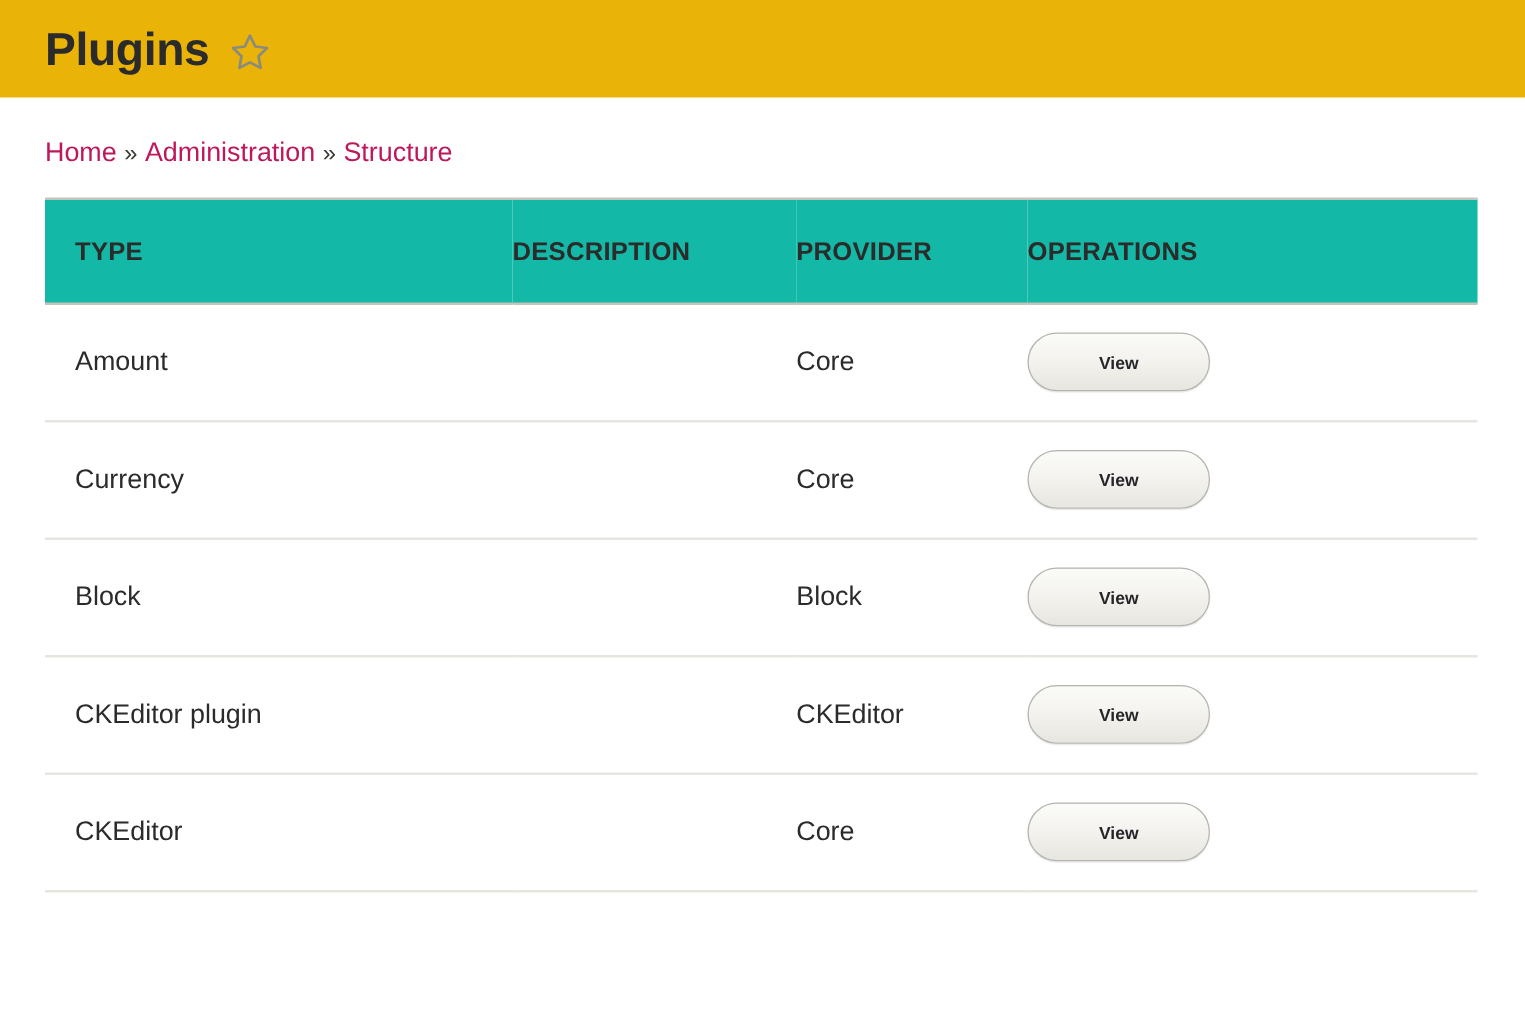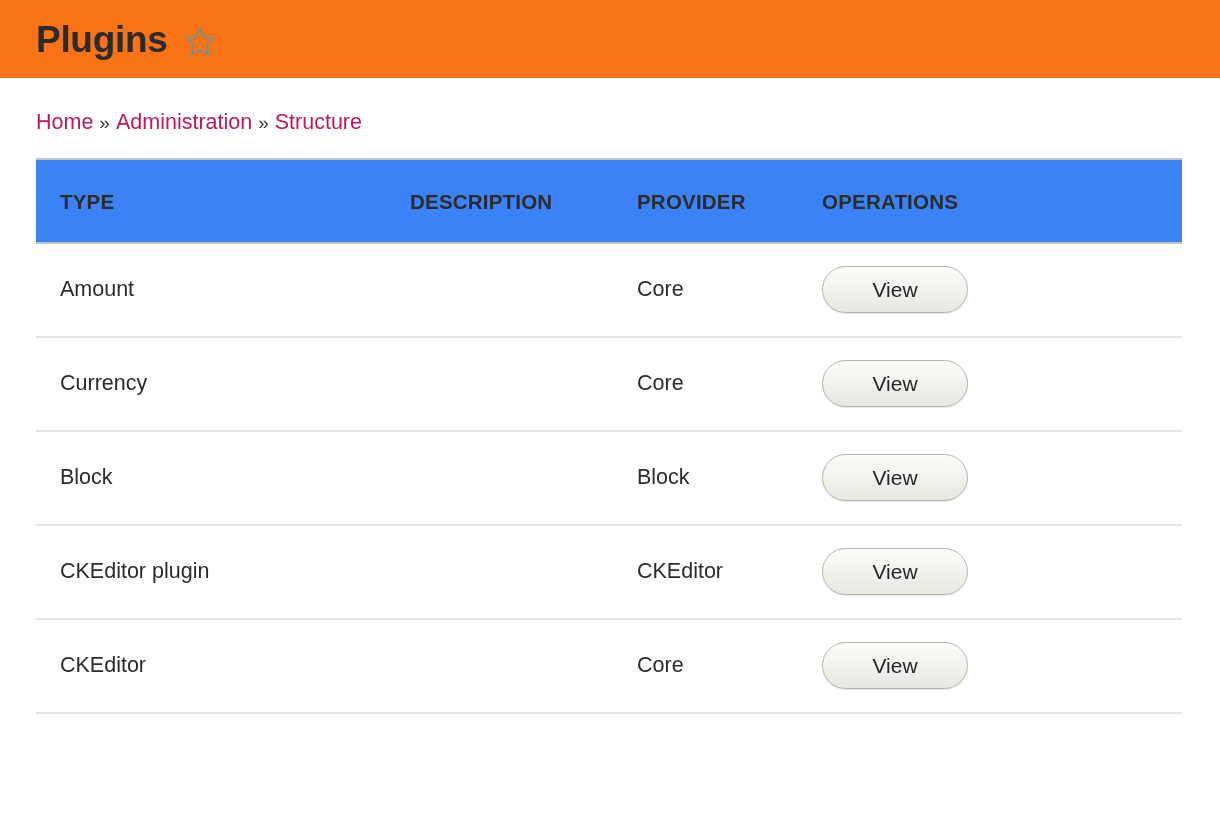--- a/index.html
+++ b/index.html
@@ -11,21 +11,21 @@
     height: 820px;
     overflow: hidden;
     background: #ffffff;
     font-family: "Liberation Sans", sans-serif;
     color: #2b2b2b;
     -webkit-font-smoothing: antialiased;
   }
 
   
   .page-header {
-    background: #f97316;
+    background: #eab308;
     height: 78px;
     box-sizing: border-box;
     display: flex;
     align-items: center;
     padding-left: 36px;
   }
   .page-title {
     font-size: 37px;
     font-weight: bold;
     color: #2b2b2b;
@@ -62,21 +62,21 @@
   .table-wrap {
     margin: 24px 0 0 36px;
     width: 1146px;
   }
   table.plugins {
     border-collapse: collapse;
     width: 100%;
     table-layout: fixed;
   }
   table.plugins thead tr {
-    background: #3b82f6;
+    background: #14b8a6;
   }
   table.plugins thead th {
     text-align: left;
     font-size: 20.5px;
     font-weight: bold;
     color: #2b2b2b;
     letter-spacing: 0.2px;
     padding: 30px 0 28px 0;
     border-top: 2px solid #c3c4bc;
     border-bottom: 2px solid #c3c4bc;
@@ -109,22 +109,22 @@
     box-shadow: 0 1px 1px rgba(0,0,0,0.10);
     height: 47px;
     box-sizing: border-box;
     overflow: hidden;
     cursor: pointer;
   }
   .btn-main {
     display: flex;
     align-items: center;
     justify-content: center;
-    font-size: 21px;
-    font-weight: normal;
+    font-size: 14px;
+    font-weight: bold;
     color: #26262a;
     width: 144px;
     height: 100%;
     box-sizing: border-box;
     background: transparent;
     border: 0;
     font-family: inherit;
     cursor: pointer;
     padding: 0;
   }

